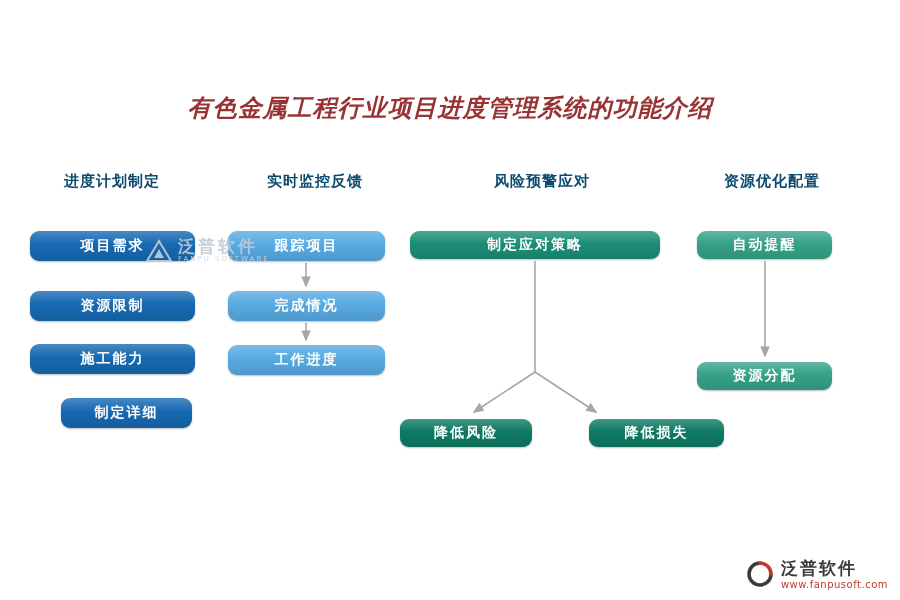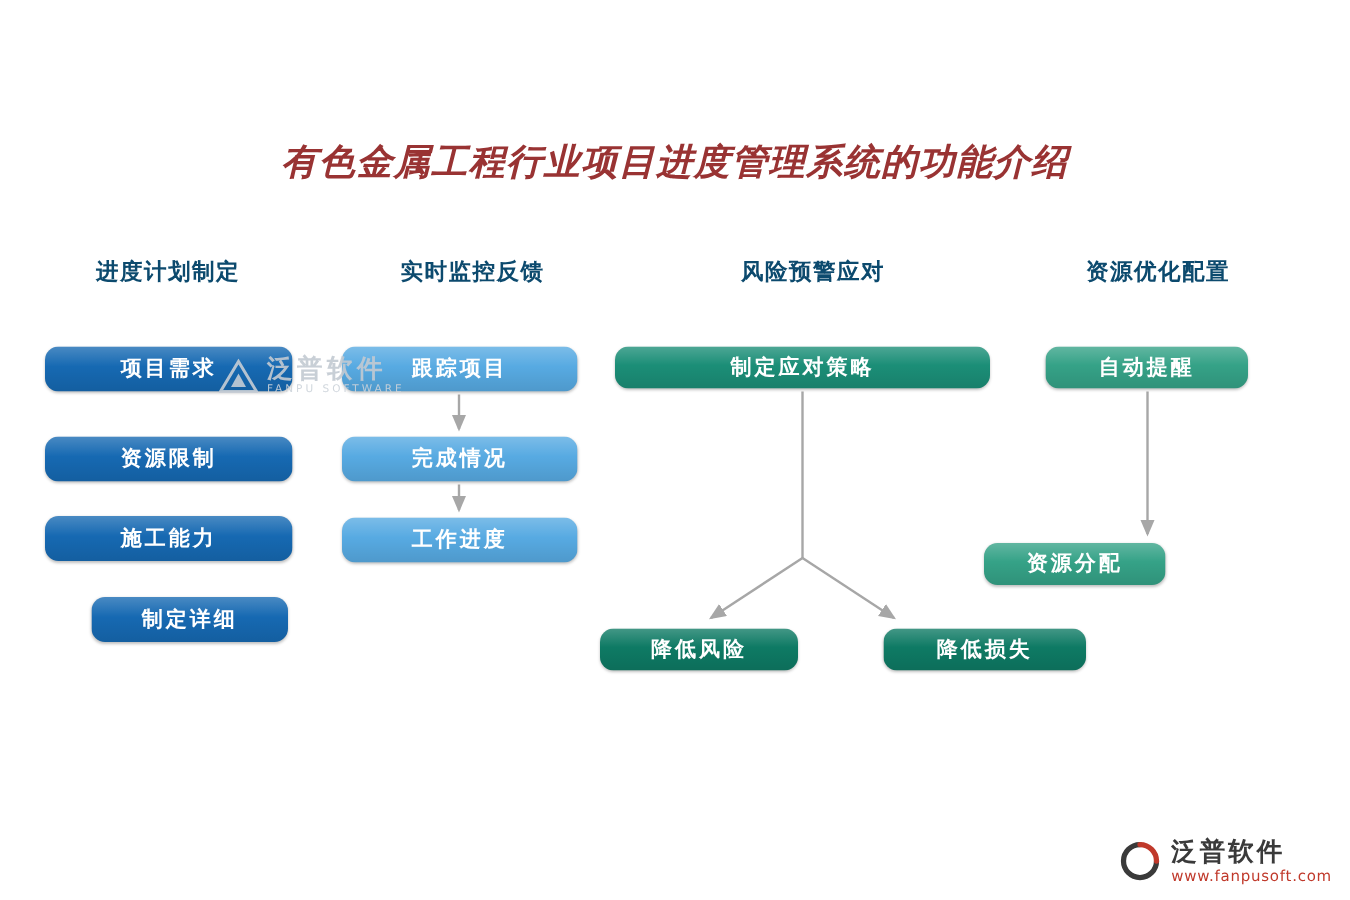--- a/index.html
+++ b/index.html
@@ -140,21 +140,21 @@
 
   <div class="btn light" style="left:228px; top:231px; width:157px; height:30px;">跟踪项目</div>
   <div class="btn light" style="left:228px; top:291px; width:157px; height:30px;">完成情况</div>
   <div class="btn light" style="left:228px; top:345px; width:157px; height:30px;">工作进度</div>
 
   <div class="btn teal" style="left:410px; top:231px; width:250px; height:28px;">制定应对策略</div>
   <div class="btn darkteal" style="left:400px; top:419px; width:132px; height:28px;">降低风险</div>
   <div class="btn darkteal" style="left:545px; top:419px; width:135px; height:28px;margin-left:44px;">降低损失</div>
 
   <div class="btn green" style="left:697px; top:231px; width:135px; height:28px;">自动提醒</div>
-  <div class="btn green" style="left:656px; top:362px; width:121px; height:28px;">资源分配</div>
+  <div class="btn green" style="left:697px; top:362px; width:135px; height:28px;">资源分配</div>
 
   <svg class="arrows" viewBox="0 0 900 600">
     <defs>
       <marker id="arrow" markerWidth="8" markerHeight="8" refX="6" refY="3" orient="auto">
         <path d="M0,0 L7,3 L0,6 Z" class="arrowhead-fill"></path>
       </marker>
     </defs>
     <line class="arrow-line" x1="306" y1="263" x2="306" y2="286" marker-end="url(#arrow)"></line>
     <line class="arrow-line" x1="306" y1="323" x2="306" y2="340" marker-end="url(#arrow)"></line>
     <line class="arrow-line" x1="535" y1="261" x2="535" y2="372"></line>

